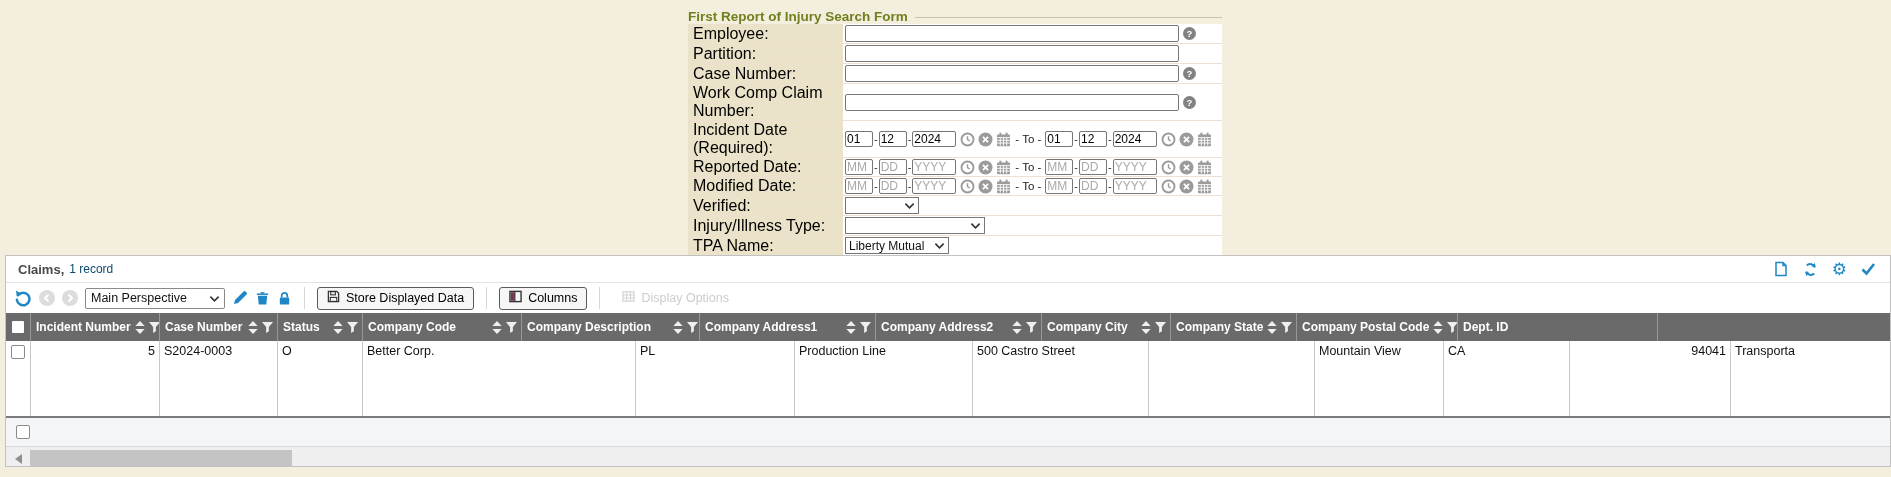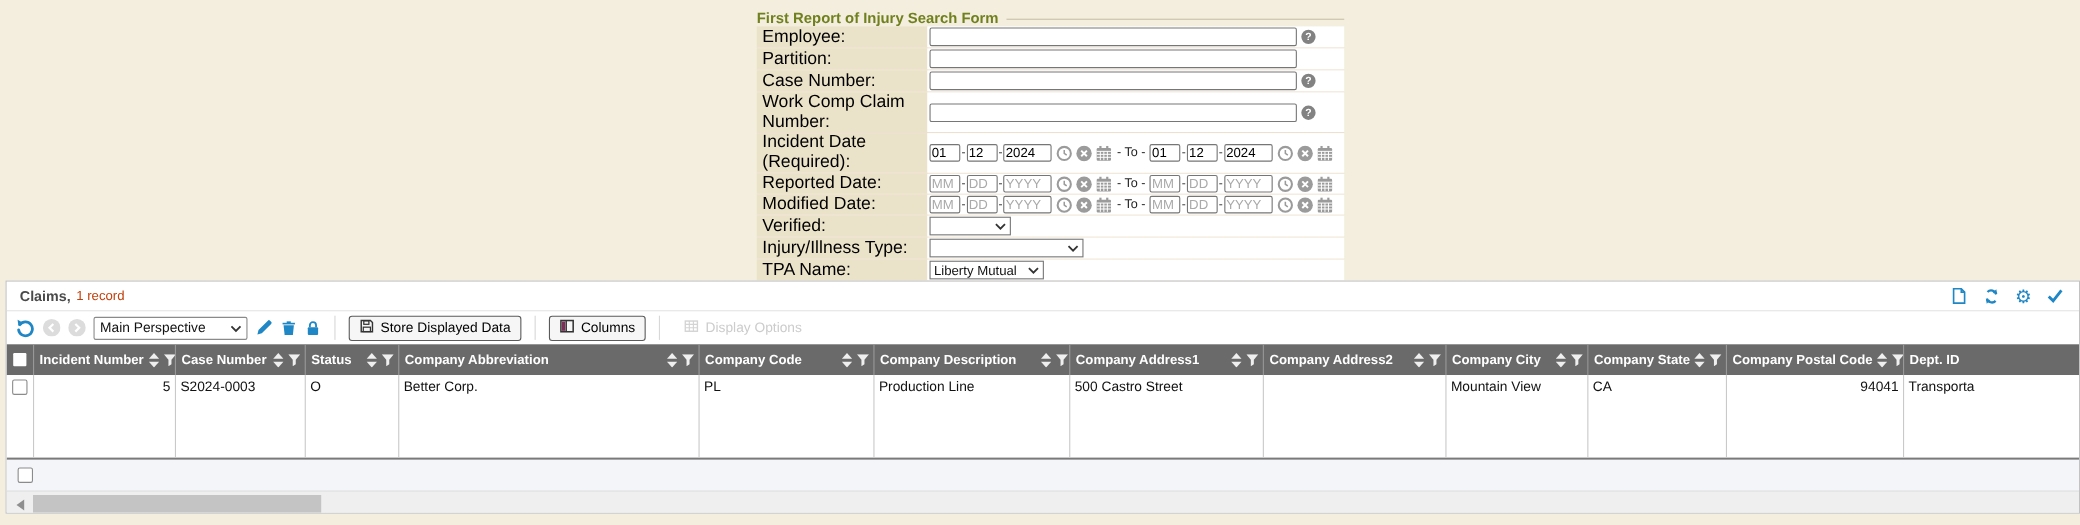--- a/index.html
+++ b/index.html
@@ -36,21 +36,21 @@
   .sel .chev{position:absolute;right:3px;top:4px;}
   .sel-verified{width:74px;} .sel-injury{width:140px;} .sel-tpa{width:104px;}
   .btnrow{background:#fff;justify-content:center;align-items:center;gap:7px;padding:3px 0;display:flex;border-bottom:none;}
   .btn{font-family:inherit;font-size:13px;color:#000;padding:1px 11px;border:1px solid #707070;border-radius:3px;
        background:linear-gradient(#fdfdfd,#dadada);}
   
   .grid-panel{position:absolute;left:5px;top:255px;width:1886px;height:212px;background:#fff;
               border:1px solid #c2c2c2;box-sizing:border-box;overflow:hidden;}
   .gheader{height:26px;display:flex;align-items:center;padding:0 12px;border-bottom:1px solid #e4e4e4;}
   .gtitle{font-weight:bold;font-size:13px;color:#4a4a4a;}
-  .gcount{font-size:12px;color:#c2410c;margin-left:5px;}
+  .gcount{font-size:12px;color:#0c4a6e;margin-left:5px;}
   .gicons{margin-left:auto;display:flex;align-items:center;gap:13px;padding-right:2px;}
   .gicons span{display:inline-flex;}
   .gear-glyph{font-size:17px;color:#1f87c5;line-height:1;}
   .gtoolbar{height:30px;display:flex;align-items:center;gap:7px;padding-left:8px;}
   .gtoolbar > span{display:inline-flex;}
   .persel{width:140px;height:21px;border:1px solid #8a8a8a;border-radius:2px;background:#fff;position:relative;
           display:inline-flex;align-items:center;font-size:12.5px;box-sizing:border-box;}
   .persel .sel-text{padding-left:5px;}
   .persel .chev{position:absolute;right:4px;top:6px;}
   .tdivider{width:1px;height:22px;background:#d8d8d8;margin:0 5px;flex:none;}
@@ -500,36 +500,20 @@
               <path d="M0 8.5L5 14l5-5.5z" fill="#efefef"></path>
             </svg>
           </span>
           <span>
             <svg viewBox="0 0 12 12" width="11" height="11">
               <path d="M0 0h12L7.5 5.5V10l-3 2V5.5z" fill="#efefef"></path>
             </svg>
           </span>
         </span>
       </div>
-      <div class="hcell" style="width: 273px;">
-        <span class="hlabel">Company Abbreviation</span>
-        <span class="hics">
-          <span>
-            <svg viewBox="0 0 10 14" width="10" height="13">
-              <path d="M0 5.5L5 0l5 5.5z" fill="#efefef"></path>
-              <path d="M0 8.5L5 14l5-5.5z" fill="#efefef"></path>
-            </svg>
-          </span>
-          <span>
-            <svg viewBox="0 0 12 12" width="11" height="11">
-              <path d="M0 0h12L7.5 5.5V10l-3 2V5.5z" fill="#efefef"></path>
-            </svg>
-          </span>
-        </span>
-      </div>
       <div class="hcell" style="width: 159px;">
         <span class="hlabel">Company Code</span>
         <span class="hics">
           <span>
             <svg viewBox="0 0 10 14" width="10" height="13">
               <path d="M0 5.5L5 0l5 5.5z" fill="#efefef"></path>
               <path d="M0 8.5L5 14l5-5.5z" fill="#efefef"></path>
             </svg>
           </span>
           <span>

